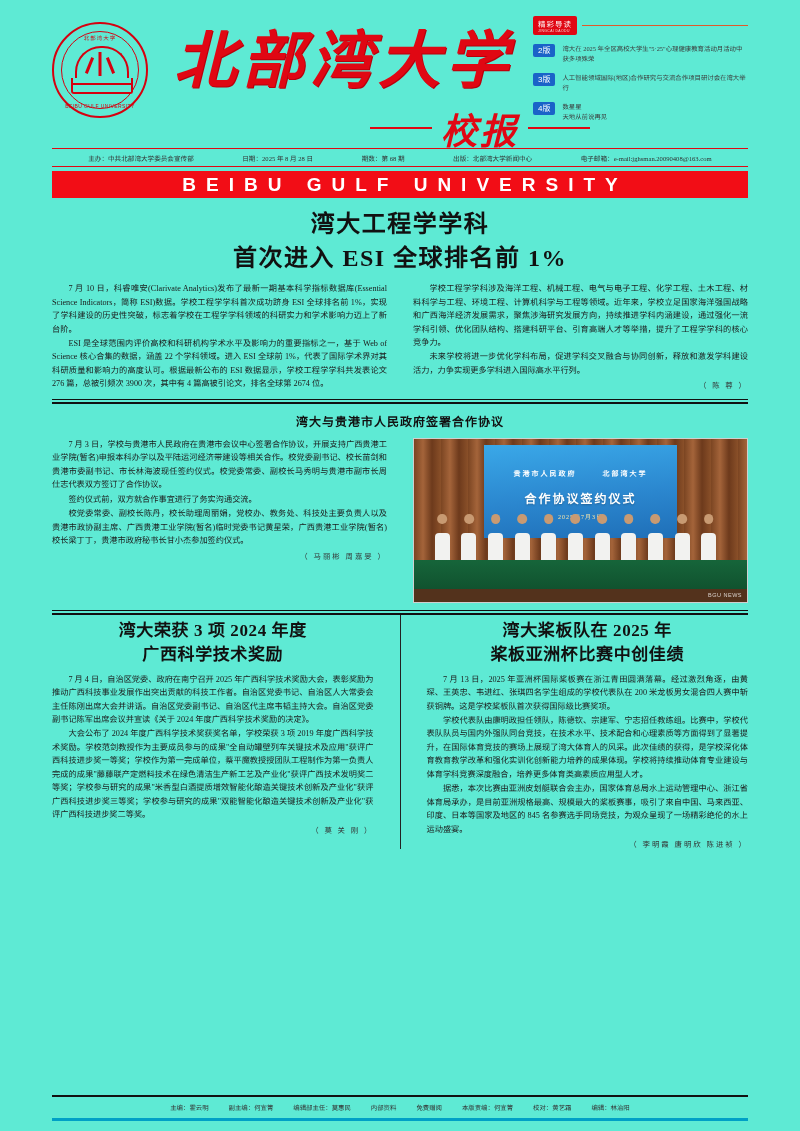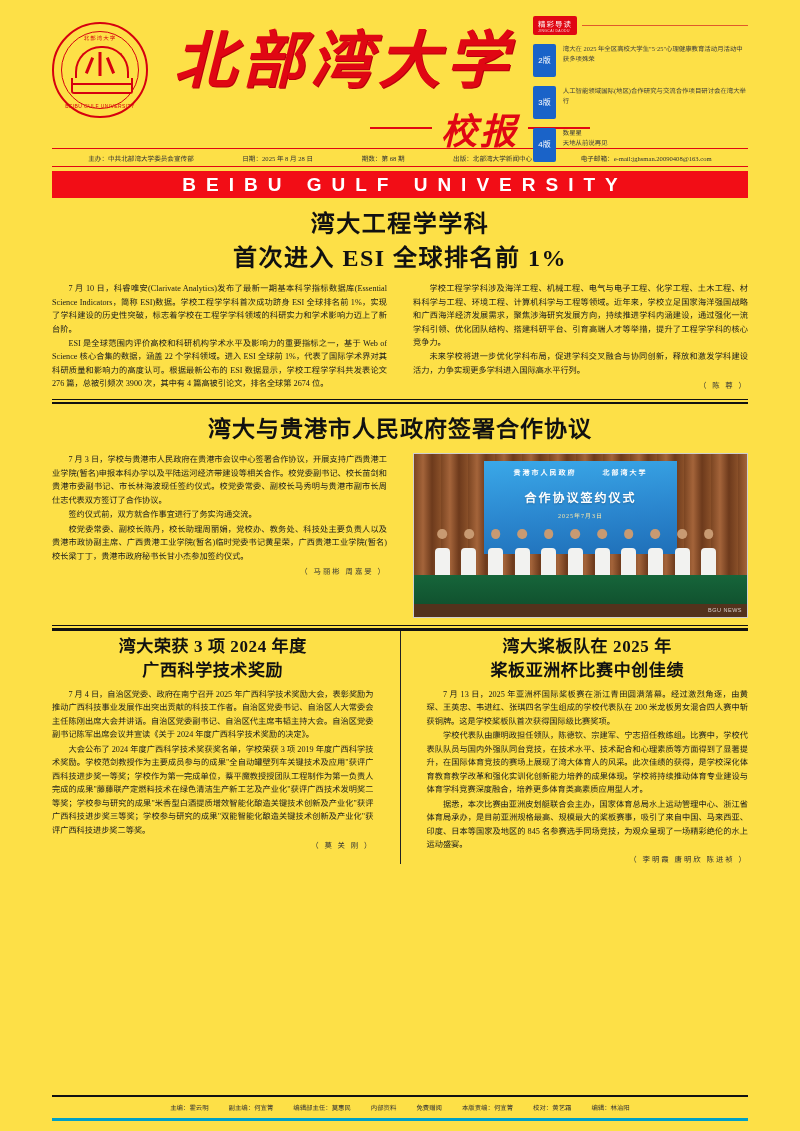--- a/index.html
+++ b/index.html
@@ -3,21 +3,21 @@
 <meta charset="utf-8">
 <title>北部湾大学校报</title>
 <style>
   html,body{margin:0;padding:0;background:#ffffff;}
   body{
     width:800px;height:1131px;
     font-family:"Liberation Serif","DejaVu Serif",serif;
     color:#111;
     -webkit-font-smoothing:antialiased;
   }
-  .page{position:relative;width:800px;height:1131px;box-sizing:border-box;overflow:hidden;background:#fde047;}
+  .page{position:relative;width:800px;height:1131px;box-sizing:border-box;overflow:hidden;background:#5eead4;}
 
   
   .masthead{position:relative;height:148px;padding:14px 52px 0 52px;box-sizing:border-box;display:flex;align-items:flex-start;}
   .logo-wrap{width:96px;height:96px;flex:0 0 96px;margin-top:8px;position:relative;}
   .logo-ring{position:absolute;inset:0;border:2.5px solid #d6000f;border-radius:50%;}
   .logo-ring2{position:absolute;inset:9px;border:1.2px solid #d6000f;border-radius:50%;}
   .logo-inner{position:absolute;left:50%;top:50%;transform:translate(-50%,-50%);width:58px;height:48px;}
   .logo-book{position:absolute;left:0;bottom:0;width:58px;height:14px;border:2.5px solid #d6000f;border-top:none;border-radius:0 0 3px 3px;}
   .logo-book:after{content:"";position:absolute;left:0;top:5px;width:58px;height:2px;background:#d6000f;}
   .logo-arc{position:absolute;left:4px;bottom:16px;width:50px;height:30px;border:2.5px solid #d6000f;border-bottom:none;border-radius:26px 26px 0 0;}
@@ -42,56 +42,56 @@
   .sub-title{font-family:"DejaVu Serif",serif;font-weight:700;font-style:italic;font-size:36px;color:#e00713;margin:0 9px;letter-spacing:3px;}
 
   
   .index-box{position:absolute;right:52px;top:16px;width:215px;}
   .index-head{display:flex;align-items:center;}
   .index-badge{background:#e00713;color:#fff;font-size:7.5px;padding:2px 5px;border-radius:2px;letter-spacing:1px;font-family:"Liberation Sans",sans-serif;white-space:nowrap;}
   .index-badge small{display:block;font-size:3.4px;letter-spacing:.4px;opacity:.85;}
   .index-rule{flex:1;height:1.6px;background:#e05a2b;margin-left:5px;}
   .index-list{margin-top:9px;}
   .index-item{display:flex;align-items:flex-start;margin-bottom:9px;}
-  .index-num{background:#1a63c8;color:#fff;font-size:8px;font-family:Liberation Mono, monospace;padding:12px 5px;border-radius:2px;flex:0 0 auto;margin-right:7px;white-space:nowrap;line-height:1.15;}
+  .index-num{background:#1a63c8;color:#fff;font-size:8px;font-family:Liberation Sans, sans-serif;padding:2px 5px;border-radius:2px;flex:0 0 auto;margin-right:7px;white-space:nowrap;line-height:1.15;}
   .index-text{font-size:6.4px;line-height:1.55;color:#3b3b3b;}
 
   
   .info-bar{margin:0 52px;border-top:1.4px solid #e00713;border-bottom:1.4px solid #e00713;height:19px;display:flex;align-items:center;justify-content:space-around;font-size:6.6px;color:#333;padding:0 12px;box-sizing:border-box;}
   .info-bar span{white-space:nowrap;}
 
   .en-banner{margin:4px 52px 0 52px;background:#f20d16;height:27px;display:flex;align-items:center;justify-content:center;}
   .en-banner span{color:#fff;font-family:"Liberation Sans",sans-serif;font-size:19px;font-weight:700;letter-spacing:10px;padding-left:10px;}
 
   
   .content{padding:0 52px;box-sizing:border-box;}
   .hr-thin{height:1px;background:#111;margin:7px 0 0 0;}
   .hr-thick{height:2.4px;background:#111;margin-top:2px;}
 
   .headline{text-align:center;font-family:Liberation Serif, serif;font-weight:700;color:#111;}
   .h-main{font-size:24px;line-height:1.42;letter-spacing:1.5px;margin-top:9px;}
-  .h-second{font-size:23px;line-height:1.4;letter-spacing:1px;margin:10px 0 6px 0;}
+  .h-second{font-size:12px;line-height:1.4;letter-spacing:1px;margin:10px 0 6px 0;}
   .h-third{font-size:17px;line-height:1.42;letter-spacing:.6px;margin:4px 0 5px 0;}
 
   .two-col{display:flex;gap:26px;margin-top:7px;}
   .col{flex:1;min-width:0;}
   p.body{
     font-size:8.2px;line-height:1.64;text-align:justify;text-justify:inter-ideograph;
     margin:0 0 1px 0;text-indent:2em;color:#1a1a1a;
     font-family:"Liberation Serif","DejaVu Serif",serif;
   }
   .byline{font-size:7.4px;text-align:right;color:#333;margin-top:2px;letter-spacing:2px;}
 
   
   .photo{width:100%;height:165px;position:relative;overflow:hidden;background:#6b3a1e;border:1px solid #cfcfcf;box-sizing:border-box;}
   .ph-curtain{position:absolute;inset:0;background:
      repeating-linear-gradient(90deg,#7b4522 0px,#a4643a 9px,#6d3a1c 18px,#8a5029 27px);}
   .ph-screen{position:absolute;left:21%;top:4%;width:58%;height:57%;
      background:linear-gradient(175deg,#3aa8e8 0%,#2b87cf 55%,#1f6fb8 100%);
-     display:flex;flex-direction:column;align-items:center;justify-content:flex-start;padding-top:6px;box-sizing:border-box;}
+     display:flex;flex-direction:column;align-items:center;justify-content:center;padding-top:6px;box-sizing:border-box;}
   .ph-s1{font-size:7px;color:#fff;letter-spacing:2px;display:flex;gap:26px;font-weight:700;}
   .ph-s2{font-size:12px;color:#fff;font-weight:700;letter-spacing:2px;margin-top:11px;
         font-family:"DejaVu Sans","Liberation Sans",sans-serif;text-shadow:0 1px 2px rgba(0,0,0,.25);}
   .ph-s3{font-size:6px;color:#ffe9a8;margin-top:6px;letter-spacing:1px;}
   .ph-table{position:absolute;left:0;bottom:0;width:100%;height:26%;background:linear-gradient(180deg,#16653a,#0e4a2a);}
   .ph-people{position:absolute;left:0;bottom:24%;width:100%;height:30%;}
   .ph-p{position:absolute;bottom:0;width:5.0%;height:100%;}
   .ph-p .hd{position:absolute;left:50%;top:0;transform:translateX(-50%);width:58%;padding-bottom:58%;background:#c89a72;border-radius:50%;}
   .ph-p .bd{position:absolute;left:5%;bottom:0;width:90%;height:62%;background:#f2f2f0;border-radius:4px 4px 0 0;}
   .ph-floor{position:absolute;left:0;bottom:0;width:100%;height:8%;background:#53321c;}

